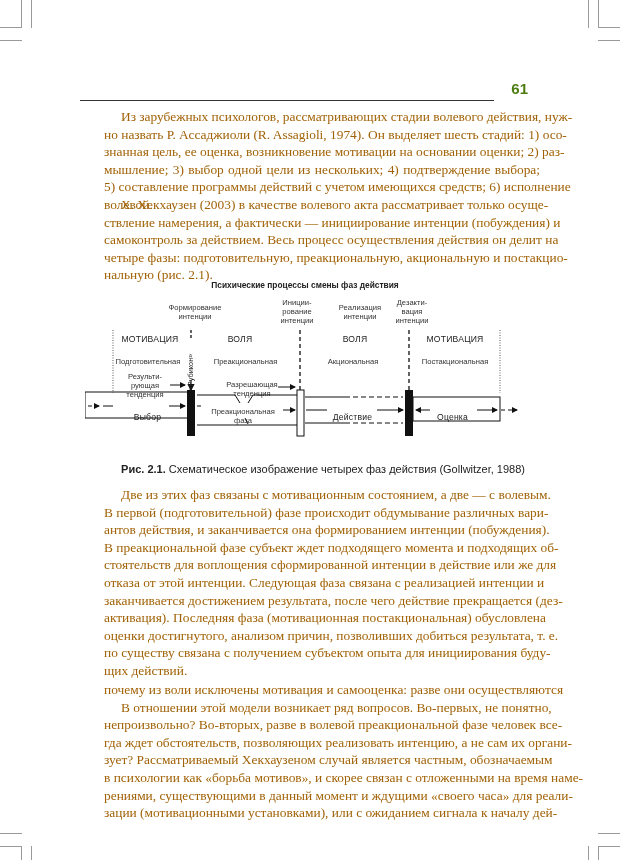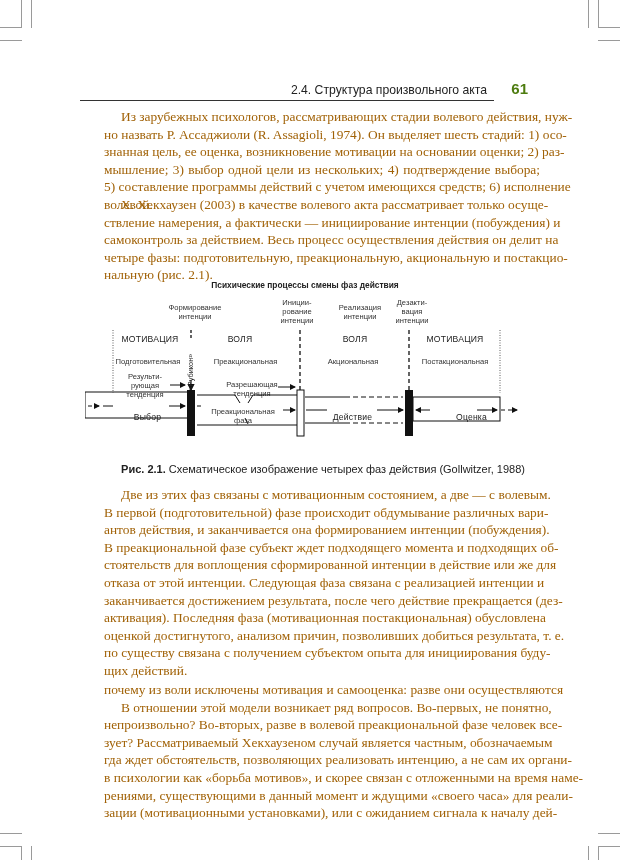--- a/index.html
+++ b/index.html
@@ -36,21 +36,20 @@
 <div class="crop" style="left:0;top:846px;width:22px;height:1px;"></div>
 <div class="crop" style="left:21px;top:846px;width:1px;height:14px;"></div>
 <div class="crop" style="left:31px;top:846px;width:1px;height:14px;"></div>
 <div class="crop" style="left:598px;top:833px;width:22px;height:1px;"></div>
 <div class="crop" style="left:598px;top:846px;width:22px;height:1px;"></div>
 <div class="crop" style="left:598px;top:846px;width:1px;height:14px;"></div>
 <div class="crop" style="left:588px;top:846px;width:1px;height:14px;"></div>
 
 <div class="header">
   <div class="header-rule"></div>
-  <span class="running-title">2.4. Структура произвольного акта</span>
   <span class="page-num">61</span>
 </div>
 
 <div class="para" style="top:108px;">
   <span class="ln indent">Из зарубежных психологов, рассматривающих стадии волевого действия, нуж-</span>
   <span class="ln">но назвать Р. Ассаджиоли (R. Assagioli, 1974). Он выделяет шесть стадий: 1) осо-</span>
   <span class="ln">знанная цель, ее оценка, возникновение мотивации на основании оценки; 2) раз-</span>
   <span class="ln">мышление; 3) выбор одной цели из нескольких; 4) подтверждение выбора;</span>
   <span class="ln">5) составление программы действий с учетом имеющихся средств; 6) исполнение</span>
   <span class="ln last">волевой.</span>
@@ -105,21 +104,21 @@
     <div>Разрешающая</div>
     <div>тенденция</div>
   </div>
 
   <div class="lbl big" style="left:40px;top:133px;width:45px;background:#fff;">Выбор</div>
   <div class="lbl" style="left:118px;top:127px;width:80px;">
     <div>Преакциональная</div>
     <div>фаза</div>
   </div>
   <div class="lbl big" style="left:245px;top:133px;width:45px;background:#fff;">Действие</div>
-  <div class="lbl big" style="left:345px;top:133px;width:45px;background:#fff;margin-left:19px;">Оценка</div>
+  <div class="lbl big" style="left:345px;top:133px;width:45px;background:#fff;">Оценка</div>
 
   <svg width="440" height="180" style="position:absolute;left:0;top:0;">
     <defs>
       <marker id="ah" markerWidth="6" markerHeight="6" refX="5" refY="3" orient="auto">
         <path d="M0,0 L6,3 L0,6 z" fill="#111"></path>
       </marker>
     </defs>
 
     <line x1="28" y1="50" x2="28" y2="113" stroke="#333" stroke-width="0.8" stroke-dasharray="1,1.5"></line>
     <line x1="415" y1="50" x2="415" y2="113" stroke="#333" stroke-width="0.8" stroke-dasharray="1,1.5"></line>
@@ -172,27 +171,27 @@
 
 <div class="para" style="top:486px;">
   <span class="ln indent">Две из этих фаз связаны с мотивационным состоянием, а две — с волевым.</span>
   <span class="ln">В первой (подготовительной) фазе происходит обдумывание различных вари-</span>
   <span class="ln">антов действия, и заканчивается она формированием интенции (побуждения).</span>
   <span class="ln">В преакциональной фазе субъект ждет подходящего момента и подходящих об-</span>
   <span class="ln">стоятельств для воплощения сформированной интенции в действие или же для</span>
   <span class="ln">отказа от этой интенции. Следующая фаза связана с реализацией интенции и</span>
   <span class="ln">заканчивается достижением результата, после чего действие прекращается (дез-</span>
   <span class="ln">активация). Последняя фаза (мотивационная постакциональная) обусловлена</span>
-  <span class="ln">оценкой достигнутого, анализом причин, позволивших добиться результата, т. е.</span>
+  <span class="ln">оценки достигнутого, анализом причин, позволивших добиться результата, т. е.</span>
   <span class="ln">по существу связана с получением субъектом опыта для инициирования буду-</span>
   <span class="ln last">щих действий.</span>
 </div>
 
 <div class="para" style="top:681px;">
   <span class="ln">почему из воли исключены мотивация и самооценка: разве они осуществляются</span>
   <span class="ln indent">В отношении этой модели возникает ряд вопросов. Во-первых, не понятно,</span>
   <span class="ln">непроизвольно? Во-вторых, разве в волевой преакциональной фазе человек все-</span>
+  <span class="ln">гда ждет обстоятельств, позволяющих реализовать интенцию, а не сам их органи-</span>
   <span class="ln">зует? Рассматриваемый Хекхаузеном случай является частным, обозначаемым</span>
-  <span class="ln">гда ждет обстоятельств, позволяющих реализовать интенцию, а не сам их органи-</span>
   <span class="ln">в психологии как «борьба мотивов», и скорее связан с отложенными на время наме-</span>
   <span class="ln">рениями, существующими в данный момент и ждущими «своего часа» для реали-</span>
   <span class="ln">зации (мотивационными установками), или с ожиданием сигнала к началу дей-</span>
 </div>
 
 </body></html>

